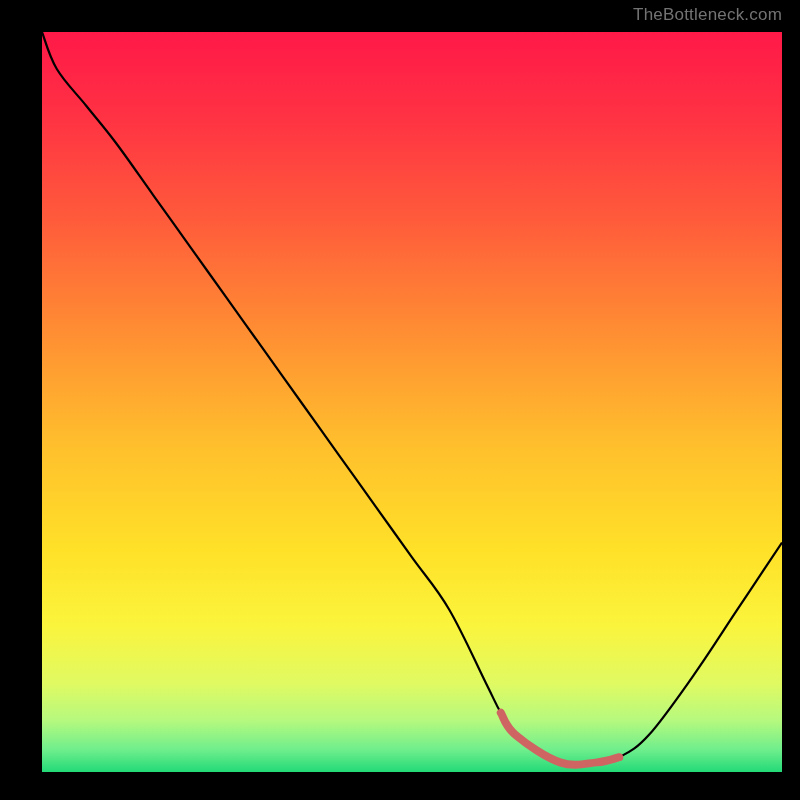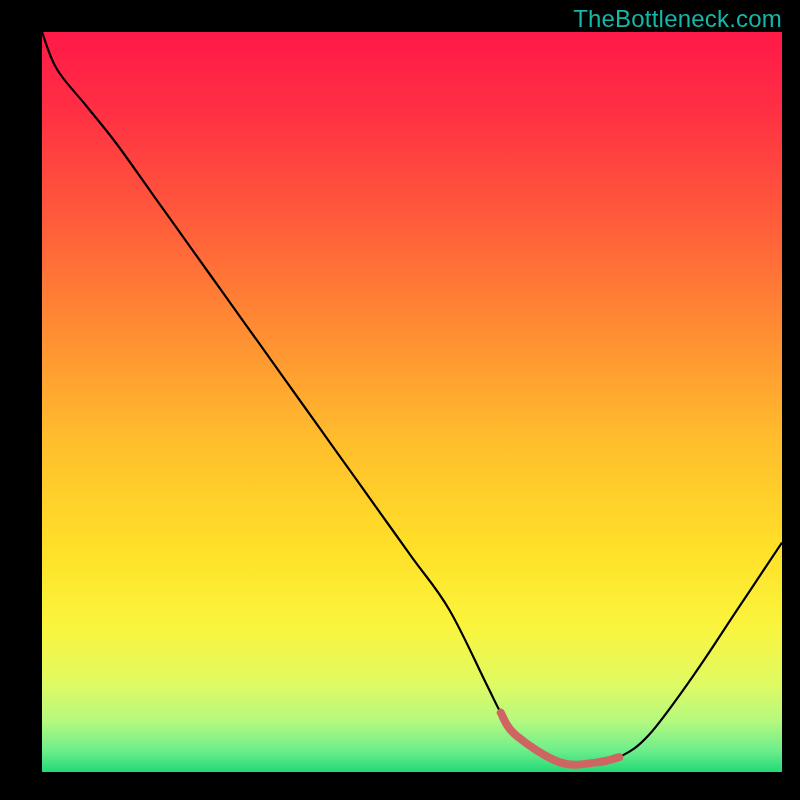--- a/index.html
+++ b/index.html
@@ -8,22 +8,22 @@
     background: #000;
     width: 800px;
     height: 800px;
     position: relative;
     font-family: Arial, Helvetica, sans-serif;
   }
   .watermark {
     position: absolute;
     top: 5px;
     right: 18px;
-    color: #14b8a6;
-    font-size: 24px;
+    color: #737373;
+    font-size: 17px;
     font-weight: 500;
     z-index: 10;
     letter-spacing: 0.2px;
     text-align: right;
   }
   .plot-wrap {
     position: absolute;
     left: 42px;
     top: 32px;
     width: 740px;

